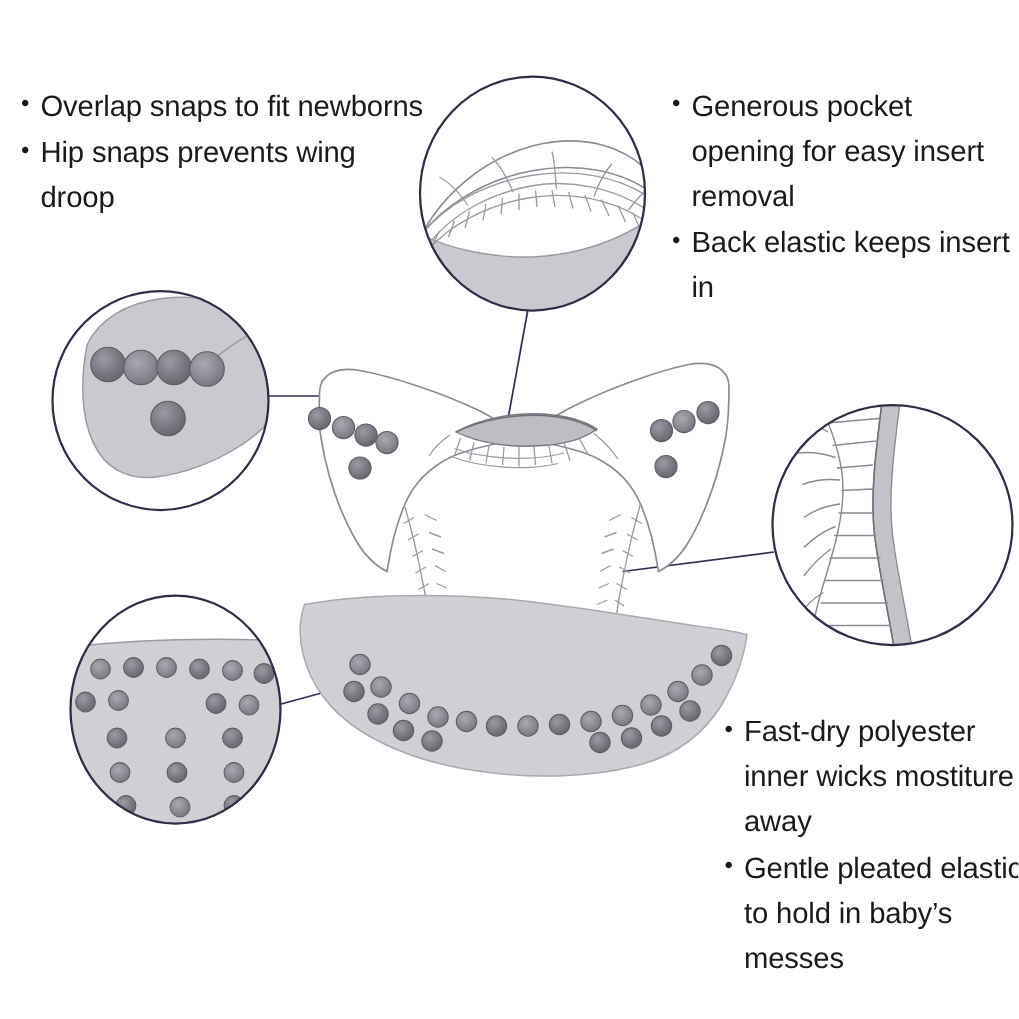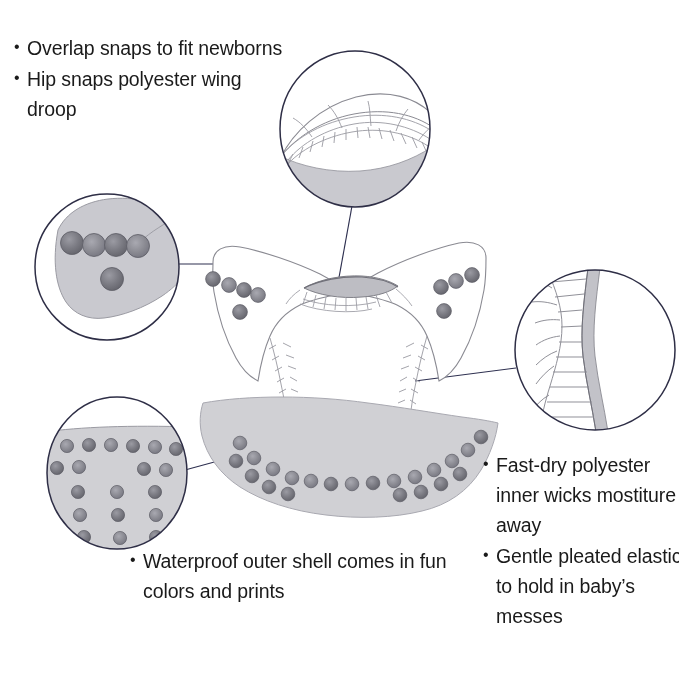--- a/index.html
+++ b/index.html
@@ -23,20 +23,21 @@
     width: 679px;
     height: 679px;
   }
   .callout-text {
     position: absolute;
     color: #1a1a1a;
     font-size: 19.5px;
     line-height: 30px;
     font-family: "Liberation Sans", "DejaVu Sans", sans-serif;
     letter-spacing: -0.1px;
+    margin-top: 23px;
   }
   .callout-text ul {
     margin: 0;
     padding: 0;
     list-style: none;
   }
   .callout-text li {
     position: relative;
     padding-left: 13px;
     margin: 0 0 1px 0;
@@ -326,28 +327,33 @@
           <circle cx="156" cy="537" r="6.6" fill="url(#snapGrad)" stroke="#5d5d66" stroke-width="0.7"></circle>
         </g>
       </g>
       <ellipse cx="117" cy="473" rx="70" ry="76" fill="none" stroke="#2e2e46" stroke-width="1.5"></ellipse>
     </g>
   </svg>
 
   <div class="callout-text" id="text-top-left">
     <ul>
       <li>Overlap snaps to fit newborns</li>
-      <li>Hip snaps polyester wing droop</li>
+      <li>Hip snaps prevents wing droop</li>
     </ul>
   </div>
 
+  <div class="callout-text" id="text-top-right">
+    <ul>
+      <li>Generous pocket opening for easy insert removal</li>
+      <li>Back elastic keeps insert in</li>
+    </ul>
+  </div>
 
   <div class="callout-text" id="text-bottom-mid">
     <ul>
-      <li>Waterproof outer shell comes in fun colors and prints</li>
     </ul>
   </div>
 
   <div class="callout-text" id="text-bottom-right">
     <ul>
       <li>Fast-dry polyester inner wicks mostiture away</li>
       <li>Gentle pleated elastic to hold in baby’s messes</li>
     </ul>
   </div>
 

